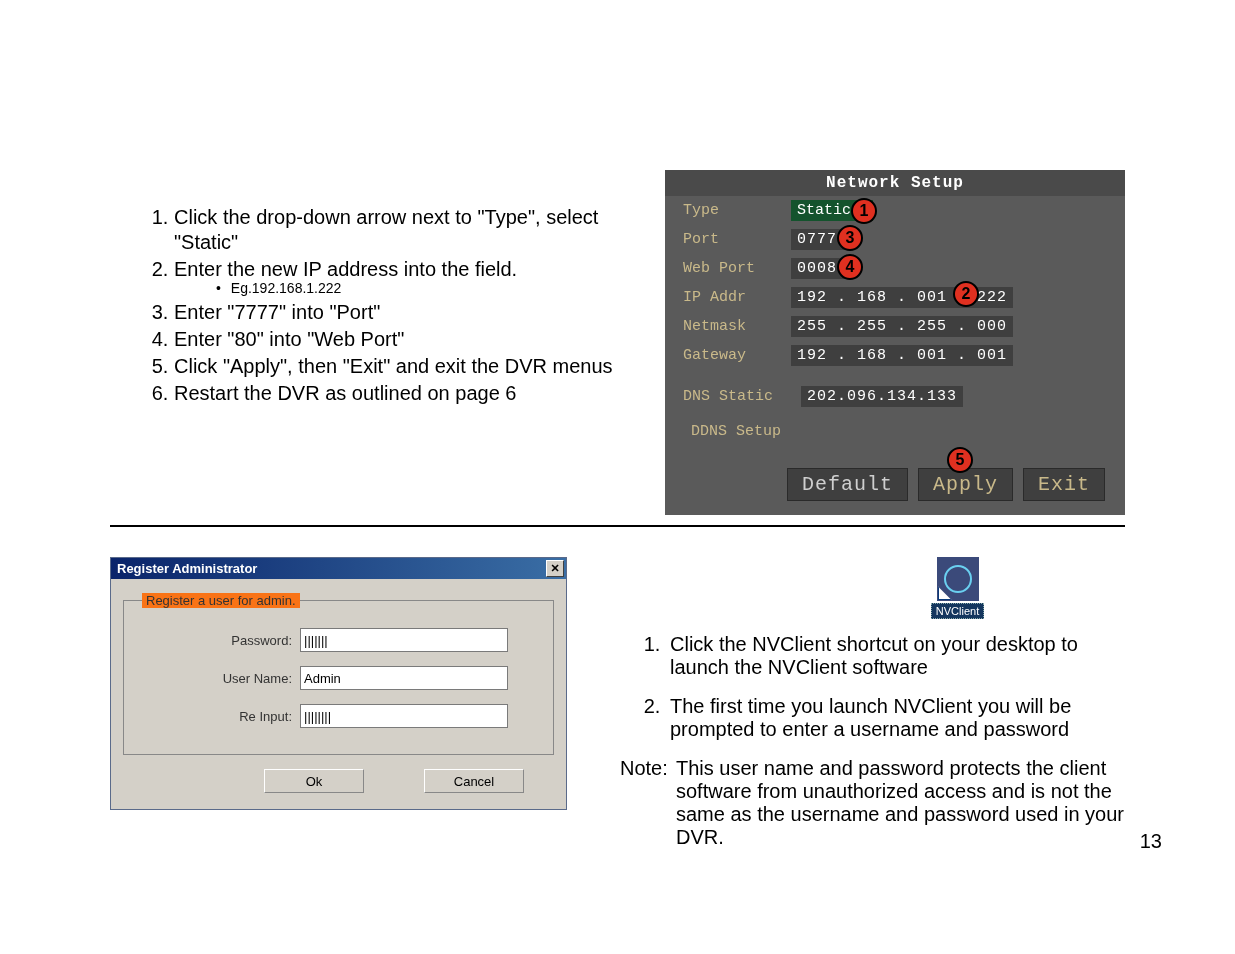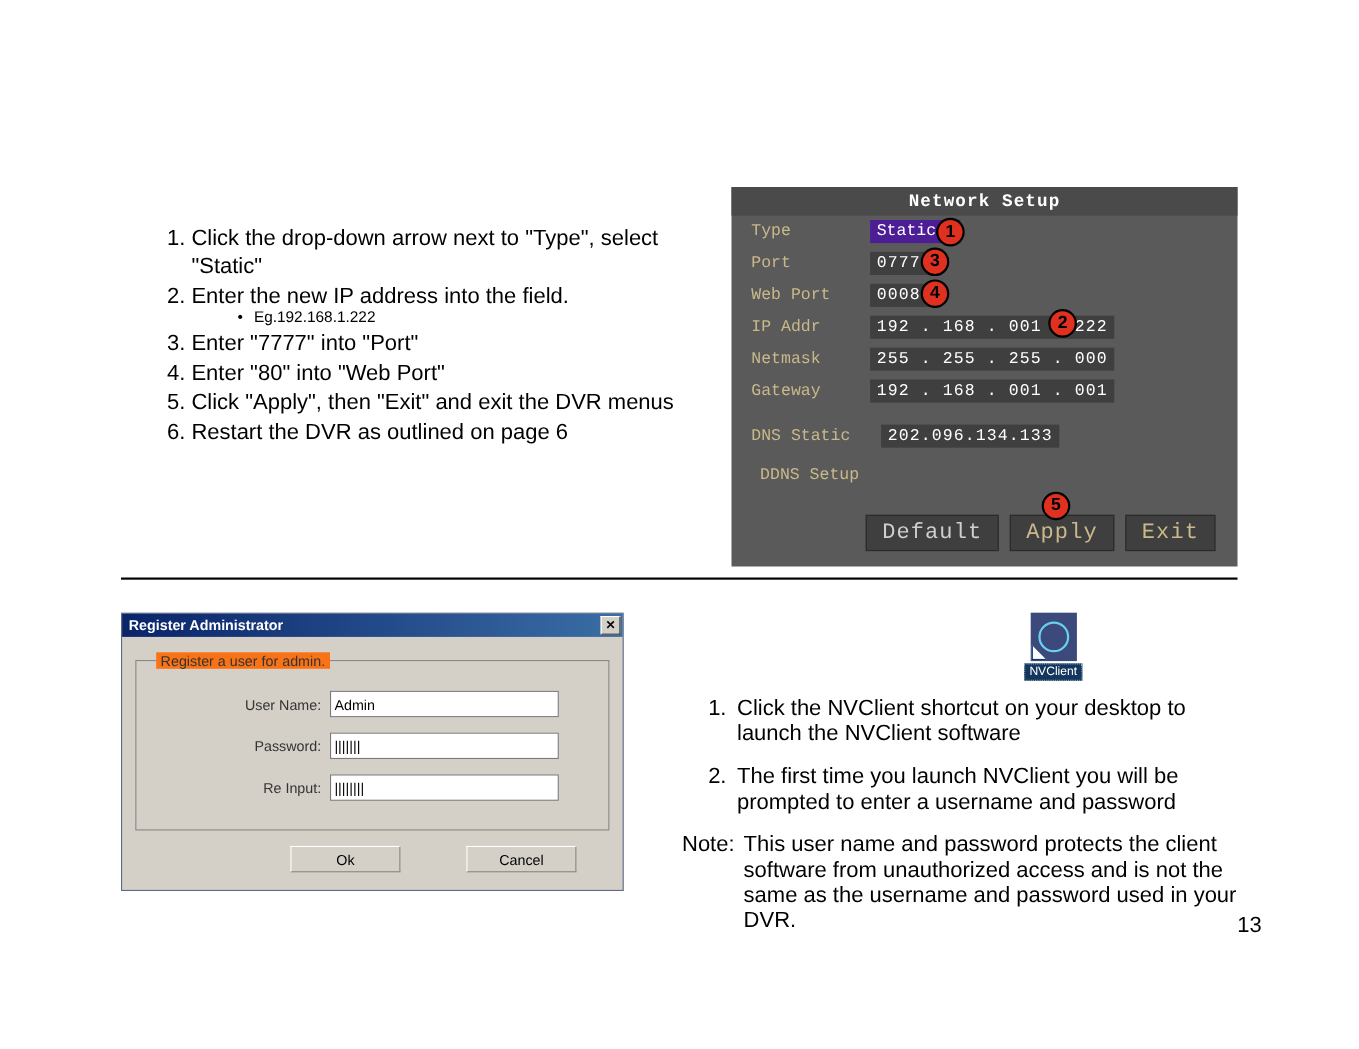--- a/index.html
+++ b/index.html
@@ -78,21 +78,21 @@
   }
   .np-value {
     background: #3f3f3f;
     color: #fff;
     padding: 2px 6px;
     font-family: "Courier New", monospace;
     letter-spacing: 1px;
     min-width: 48px;
   }
   .np-select {
-    background: #4c1d95;
+    background: #14532d;
     color: #fff;
     padding: 2px 4px 2px 6px;
     display: flex;
     gap: 4px;
   }
   .dropdown-arrow {
     width: 14px;
     height: 14px;
     background: #2a2a2a;
     display: flex;
@@ -289,21 +289,21 @@
   .right-text li {
     margin-bottom: 16px;
     padding-left: 4px;
   }
   .note {
     margin-top: 0;
     padding-left: 10px;
   }
   .page-num {
     position: absolute;
-    right: 88px;
+    right: 73px;
     top: 830px;
     font-size: 20px;
   }
 </style>
 </head>
 <body>
 
 <div class="page">
 
   <div class="top-row">
@@ -384,26 +384,26 @@
     <div class="dialog-wrap">
       <div class="reg-dialog">
         <div class="reg-titlebar">
           <span>Register Administrator</span>
           <span class="reg-close">✕</span>
         </div>
         <div class="reg-body">
           <fieldset class="reg-fieldset">
             <legend class="reg-legend">Register  a user for admin.</legend>
             <div class="reg-row">
+              <span class="reg-label">Password:</span>
+              <input class="reg-input" type="text" value="|||||||" style="">
+            </div>
+            <div class="reg-row">
               <span class="reg-label">User Name:</span>
               <input class="reg-input" value="Admin" style="">
-            </div>
-            <div class="reg-row">
-              <span class="reg-label">Password:</span>
-              <input class="reg-input" type="text" value="|||||||" style="">
             </div>
             <div class="reg-row" style="margin-bottom:0">
               <span class="reg-label">Re Input:</span>
               <input class="reg-input" type="text" value="||||||||" style="">
             </div>
           </fieldset>
           <div class="reg-btnrow">
             <button class="reg-btn">Ok</button>
             <button class="reg-btn">Cancel</button>
           </div>

